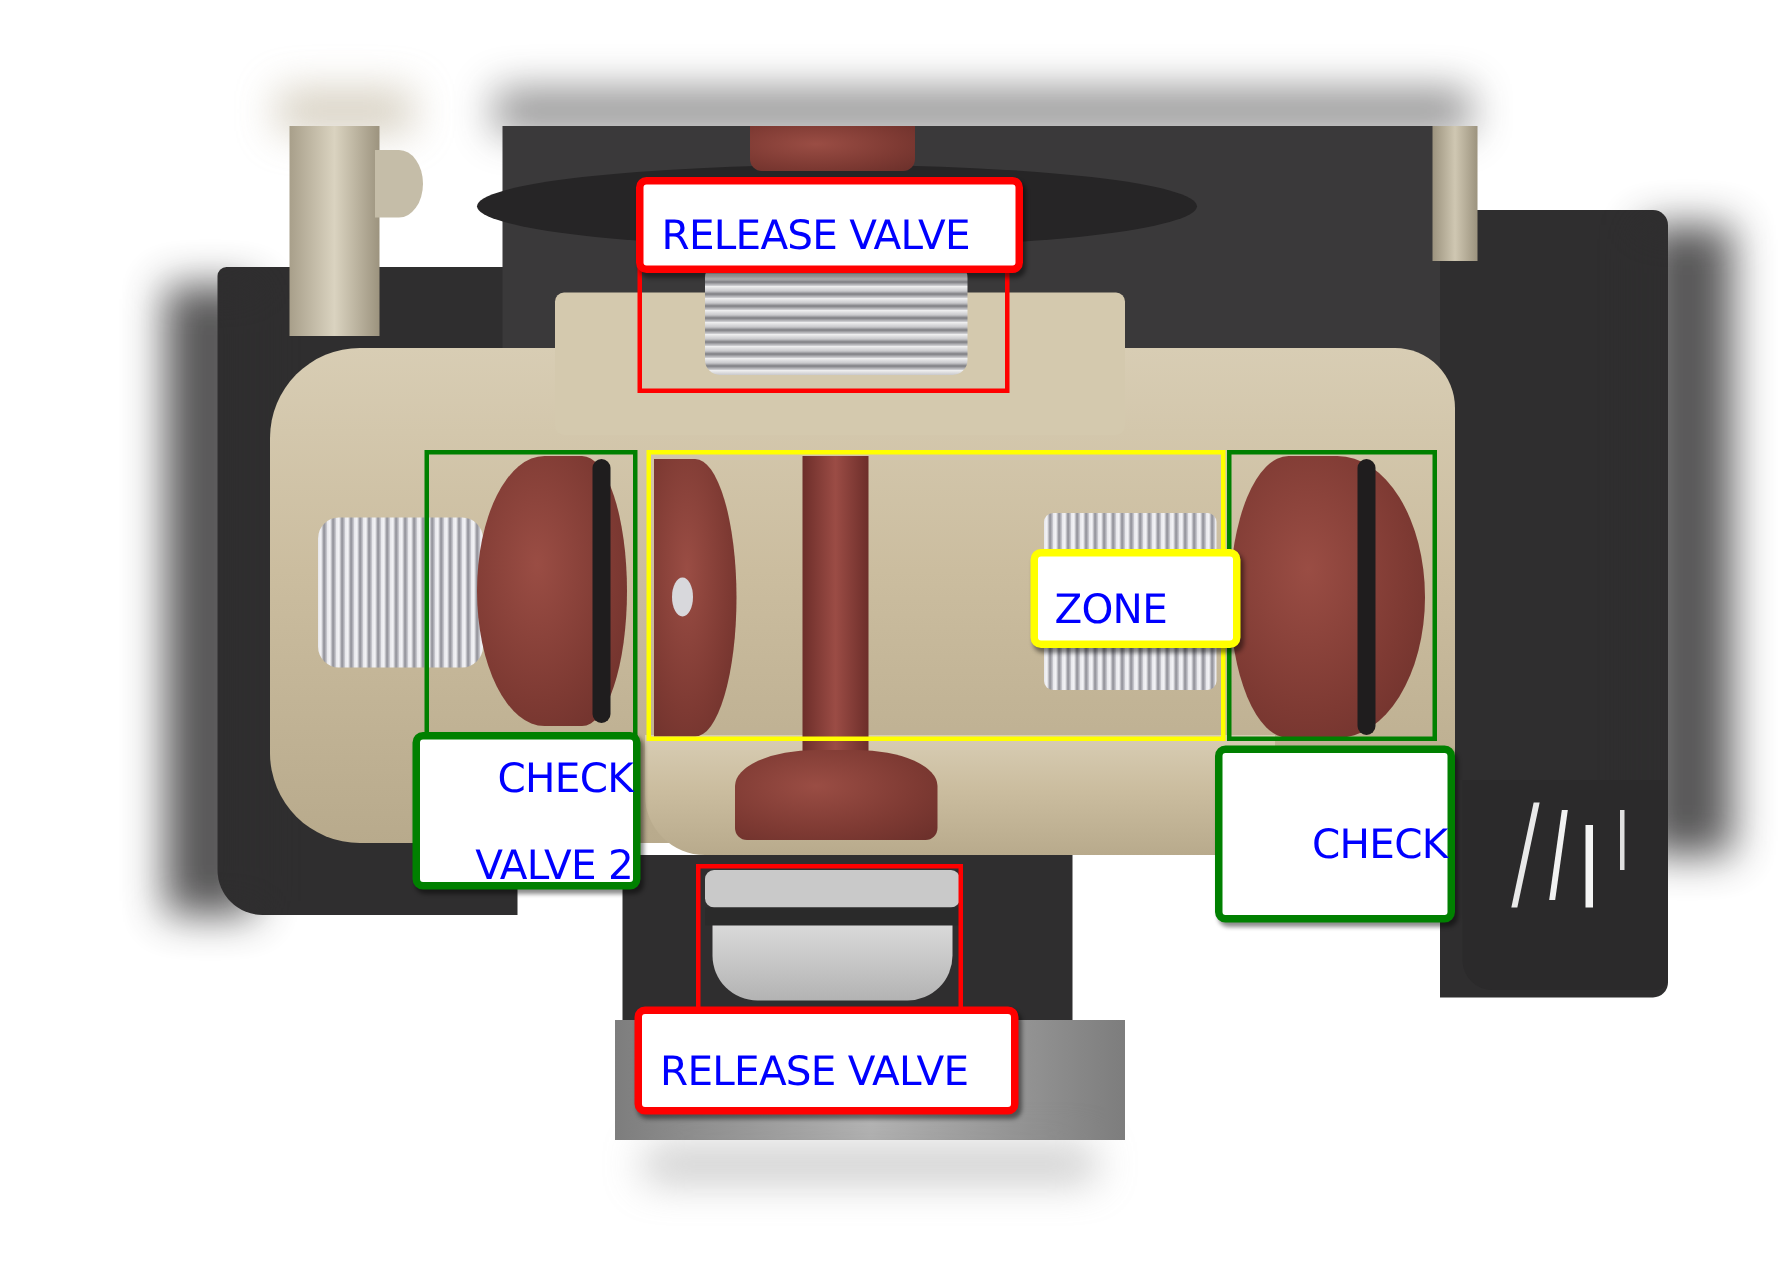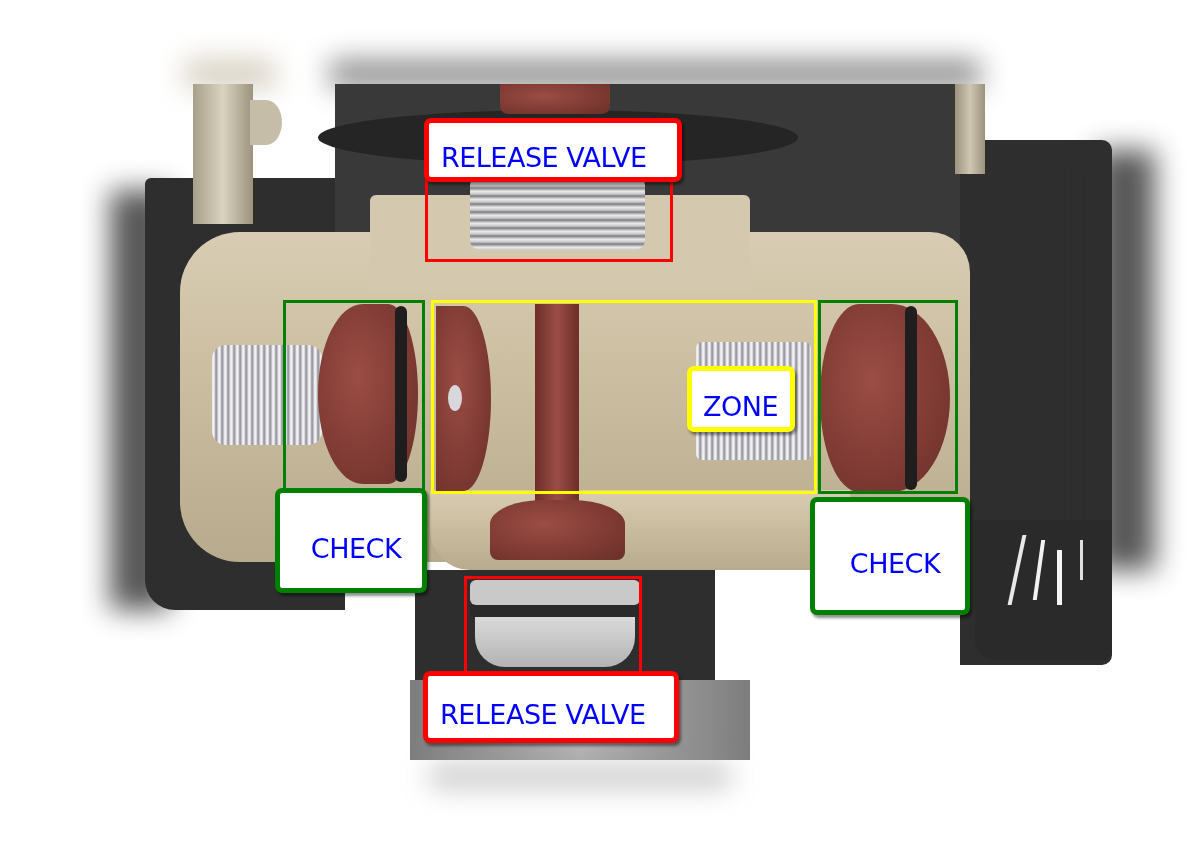--- a/index.html
+++ b/index.html
@@ -29,21 +29,21 @@
   .frame.yellow { border: 3px solid #ffff00; }
 
   .label {
     position: absolute; box-sizing: border-box; background: #ffffff;
     border-radius: 7px; color: #0000ff;
     font-family: "DejaVu Sans", sans-serif; font-size: 27px; line-height: 40px;
     box-shadow: 2px 3px 3px rgba(0,0,0,0.45);
     display: flex; align-items: center; padding-left: 12px;
   }
   .label.red { border: 5px solid #ff0000; }
-  .label.green { border: 5px solid #008000; align-items: center; justify-content: center; padding-left: 10px; line-height: 42px; }
+  .label.green { border: 5px solid #008000; flex-direction: column; align-items: flex-end; justify-content: center; padding-left: 10px; line-height: 42px; }
   .label.yellow { border: 5px solid #ffff00; padding-left: 11px; }
   .label span { display: block; letter-spacing: -0.5px; margin-top: 16px; }
 </style>
 </head>
 <body>
 
 <div class="stage">
 
   <div class="abs" style="left:0;top:0;width:1187px;height:851px;">
 
@@ -109,23 +109,24 @@
   <div class="frame yellow" style="left:431px;top:300px;width:386px;height:194px;"></div>
   <div class="frame green" style="left:818px;top:300px;width:140px;height:194px;"></div>
   <div class="frame red" style="left:464px;top:576px;width:178px;height:104px;"></div>
 
   <div class="label red" style="left:424px;top:118px;width:258px;height:64px;">
     <span>RELEASE VALVE</span>
   </div>
 
   <div class="label green" style="left:275px;top:488px;width:152px;height:105px;">
     <span>CHECK</span>
+    <span>VALVE 2</span>
   </div>
 
-  <div class="label yellow" style="left:687px;top:366px;width:108px;height:66px;">
+  <div class="label yellow" style="left:687px;top:366px;width:140px;height:66px;">
     <span>ZONE</span>
   </div>
 
   <div class="label green" style="left:810px;top:497px;width:160px;height:118px;">
     <span>CHECK</span>
   </div>
 
   <div class="label red" style="left:423px;top:671px;width:256px;height:72px;">
     <span>RELEASE VALVE</span>
   </div>

